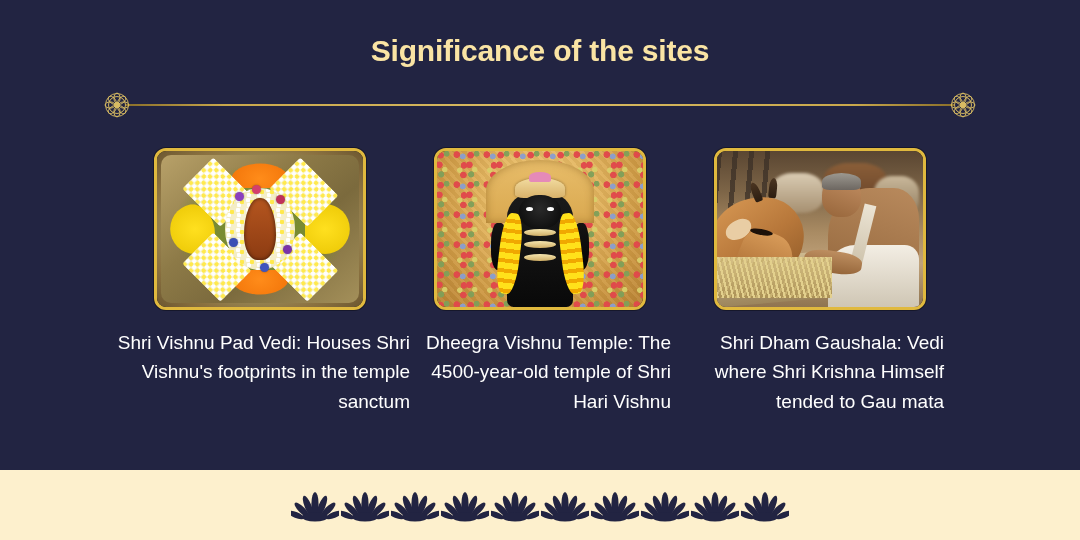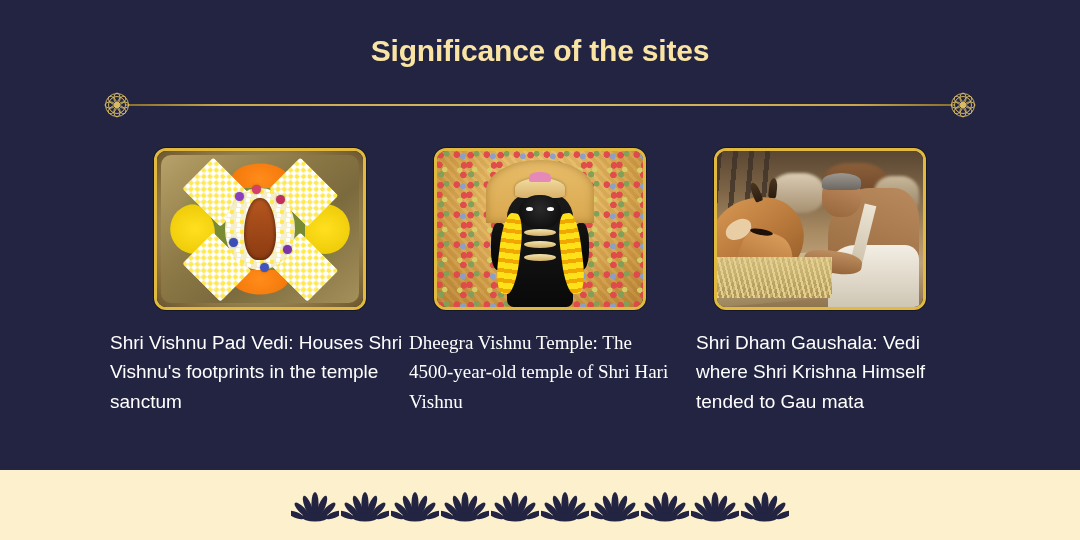--- a/index.html
+++ b/index.html
@@ -61,27 +61,27 @@
     overflow:hidden;
     position:relative;
     background:#111;
     box-shadow:0 0 0 1px rgba(0,0,0,.35);
   }
   .photo { position:absolute; inset:0; overflow:hidden; }
 
   .caption {
     margin-top:18px;
     width:300px;
-    text-align:left;
+    text-align:right;
     color:#ffffff;
     font-size:19px;
     line-height:1.55;
     font-family:"Liberation Sans", sans-serif;
   }
-  .card:nth-child(2) .caption { width:262px;font-family:Liberation Serif, serif; }
+  .card:nth-child(2) .caption { width:262px; }
   .card:nth-child(3) .caption { width:248px; }
 
   
   .footer {
     position:absolute;
     left:0; bottom:0; width:1080px; height:70px;
     background:#fdf0cd;
   }
   .footer-band {
     position:absolute;

